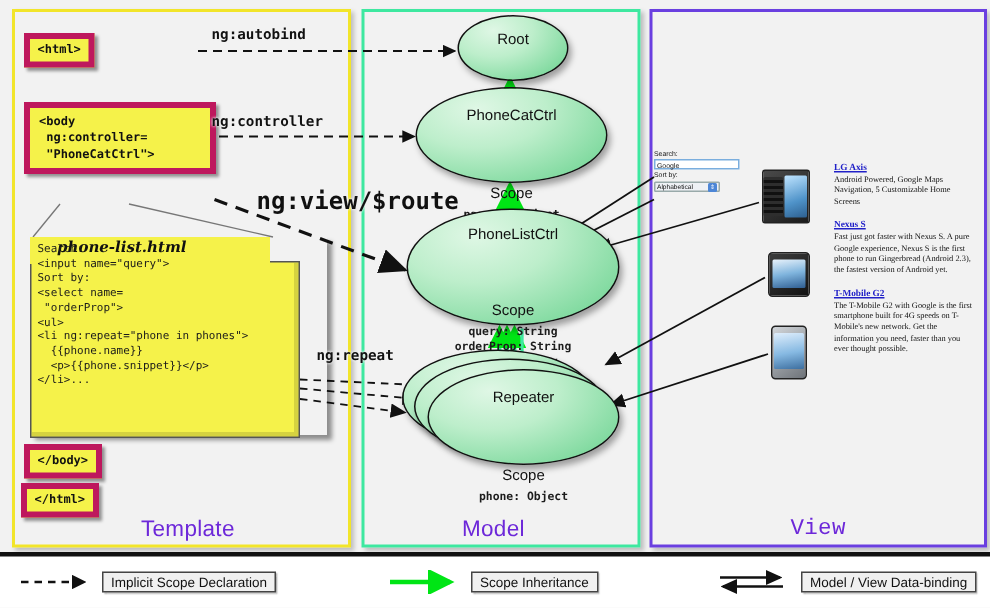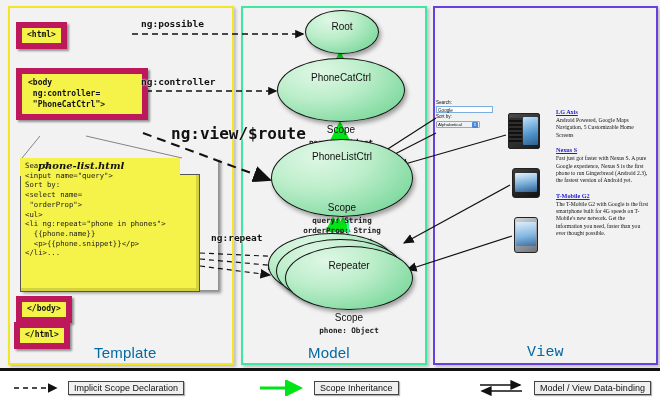--- a/index.html
+++ b/index.html
@@ -5,30 +5,30 @@
   html,body{margin:0;padding:0;background:#ffffff;}
   body{width:660px;height:405px;position:relative;overflow:hidden;
        font-family:"Liberation Sans",sans-serif;}
   #stage{position:absolute;left:0;top:0;width:660px;height:405px;background:#f2f2f2;}
 
   
   .panel{position:absolute;background:#f2f2f2;box-shadow:2px 2px 3px rgba(0,0,0,.22);}
   #panel-template{left:8px;top:6px;width:222px;height:355px;border:2px solid #f2e52a;}
   #panel-model{left:241px;top:6px;width:182px;height:355px;border:2px solid #3ee8a0;}
   #panel-view{left:433px;top:6px;width:221px;height:355px;border:2px solid #6a3fe0;font-family:Liberation Mono, monospace;}
-  .panel-label{position:absolute;bottom:2px;font-size:15px;color:#0369a1;letter-spacing:.2px;}
+  .panel-label{position:absolute;bottom:2px;font-size:15px;color:#6d28d9;letter-spacing:.2px;}
   #lbl-template{left:84px;}
   #lbl-model{left:65px;}
   #lbl-view{left:92px;}
 
   
   svg.layer{position:absolute;left:0;top:0;width:660px;height:405px;overflow:visible;pointer-events:none;}
 
   
-  .ybox{position:absolute;background:#f5f24a;border:6px solid #be185d;
+  .ybox{position:absolute;background:#f5f24a;border:4px solid #be185d;
         box-shadow:2px 2px 2px rgba(0,0,0,.4);
         font-family:"DejaVu Sans Mono",monospace;font-weight:bold;
         font-size:8px;color:#111;line-height:1.35;white-space:pre;}
   #tag-html{left:16px;top:22px;padding:2px 5px;}
   #tag-body{left:16px;top:68px;padding:4px 6px;width:108px;}
   #tag-ngview{left:14px;top:122px;padding:3px 5px;}
   #tag-bodyclose{left:16px;top:296px;padding:2px 5px;}
   #tag-htmlclose{left:14px;top:322px;padding:2px 5px;}
   .ngview-sq{display:inline-block;width:7px;height:6px;border:1px solid #222;background:#fffdc0;vertical-align:middle;margin:0 1px;}
 
@@ -180,21 +180,21 @@
 Sort by:
 &lt;select name=
  "orderProp"&gt;
 &lt;ul&gt;
 &lt;li ng:repeat="phone in phones"&gt;
   {{phone.name}}
   &lt;p&gt;{{phone.snippet}}&lt;/p&gt;
 &lt;/li&gt;...</div>
   </div>
 
-  <div class="elabel" id="lab-autobind">ng:possible</div>
+  <div class="elabel" id="lab-autobind">ng:autobind</div>
   <div class="elabel" id="lab-controller">ng:controller</div>
   <div class="elabel" id="lab-ngviewroute">ng:view/$route</div>
   <div class="elabel" id="lab-ngrepeat">ng:repeat</div>
 
   <div class="scope" id="scope-rep3"></div>
   <div class="scope" id="scope-rep2"></div>
 
   <div class="scope" id="scope-root">
     <div class="t">Root</div>
     <div class="t">Scope</div>

